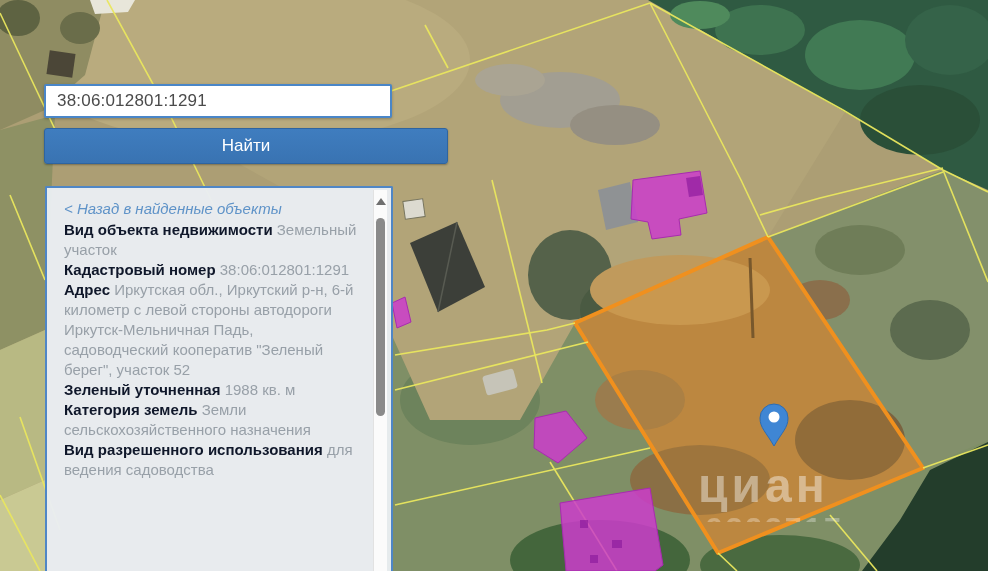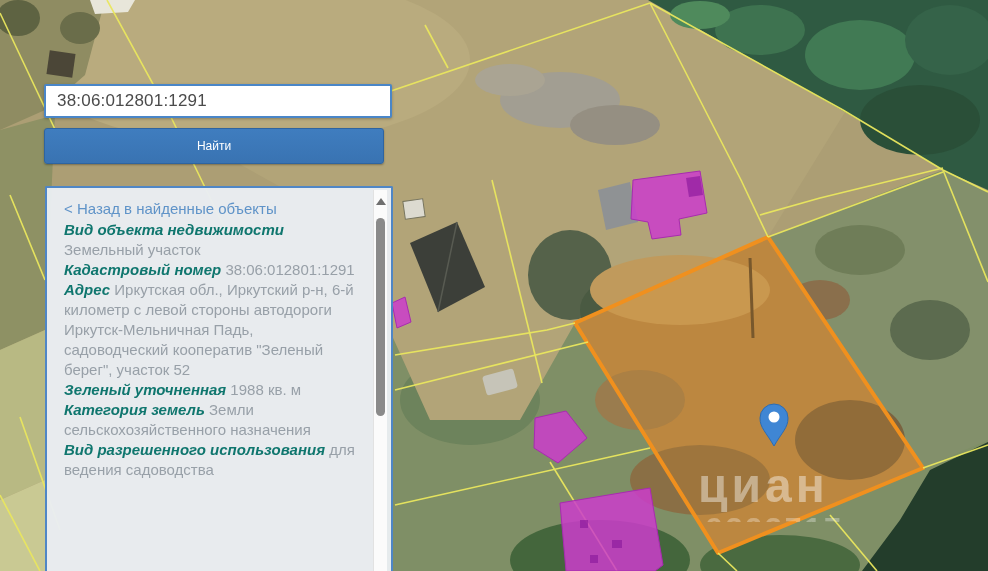--- a/index.html
+++ b/index.html
@@ -14,38 +14,38 @@
     background:#ffffff;border:2px solid #4a86c8;border-radius:2px;
     box-sizing:border-box;box-shadow:0 1px 3px rgba(0,0,0,.25);
     display:flex;align-items:center;
   }
   .search-box span{
     padding-left:11px;font-size:17px;color:#4b4b4b;letter-spacing:.2px;
     white-space:nowrap;overflow:hidden;
   }
   
   .find-btn{
-    position:absolute;left:44px;top:128px;width:340px;height:36px;z-index:3;
+    position:absolute;left:44px;top:128px;width:404px;height:36px;z-index:3;
     background:linear-gradient(#3f7dbf,#3973b2);
     border:1px solid #2e64a0;border-radius:3px;box-sizing:border-box;
-    color:#fff;font-size:12px;display:flex;align-items:center;justify-content:center;
+    color:#fff;font-size:17px;display:flex;align-items:center;justify-content:center;
     cursor:pointer;box-shadow:0 1px 2px rgba(0,0,0,.3);
   }
   
   .info-panel{
     position:absolute;left:45px;top:186px;width:348px;height:385px;z-index:3;
     background:rgba(233,237,242,.97);
     border:2px solid #4f86c6;border-bottom:none;border-radius:2px 2px 0 0;
     box-sizing:border-box;overflow:hidden;
   }
   .panel-content{
     padding:11px 30px 0 17px;font-size:15px;line-height:20px;color:#2b2b2b;
   }
-  .back-link{color:#5f93c8;cursor:pointer;display:block;margin-bottom:1px;}
-  .field-row .flabel{font-weight:bold;color:#0f766e;font-style:italic;}
+  .back-link{color:#5f93c8;cursor:pointer;display:block;margin-bottom:1px;font-style:italic;}
+  .field-row .flabel{font-weight:bold;color:#0f172a;}
   .field-row .fvalue{color:#98a0a8;}
   
   .sb-track{
     position:absolute;top:2px;right:4px;width:13px;bottom:0;z-index:4;
     background:#fbfbfb;border-left:1px solid #e2e2e2;
   }
   .sb-arrow{
     position:absolute;top:8px;left:2px;width:0;height:0;cursor:pointer;
     border-left:5px solid transparent;border-right:5px solid transparent;
     border-bottom:7px solid #6f6f6f;

